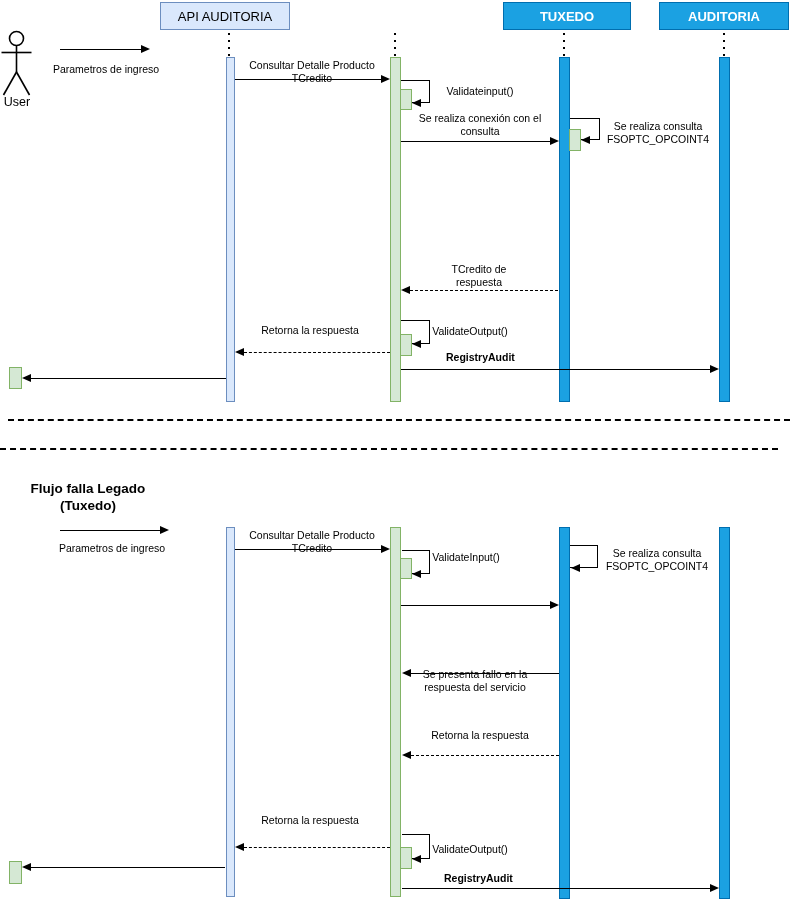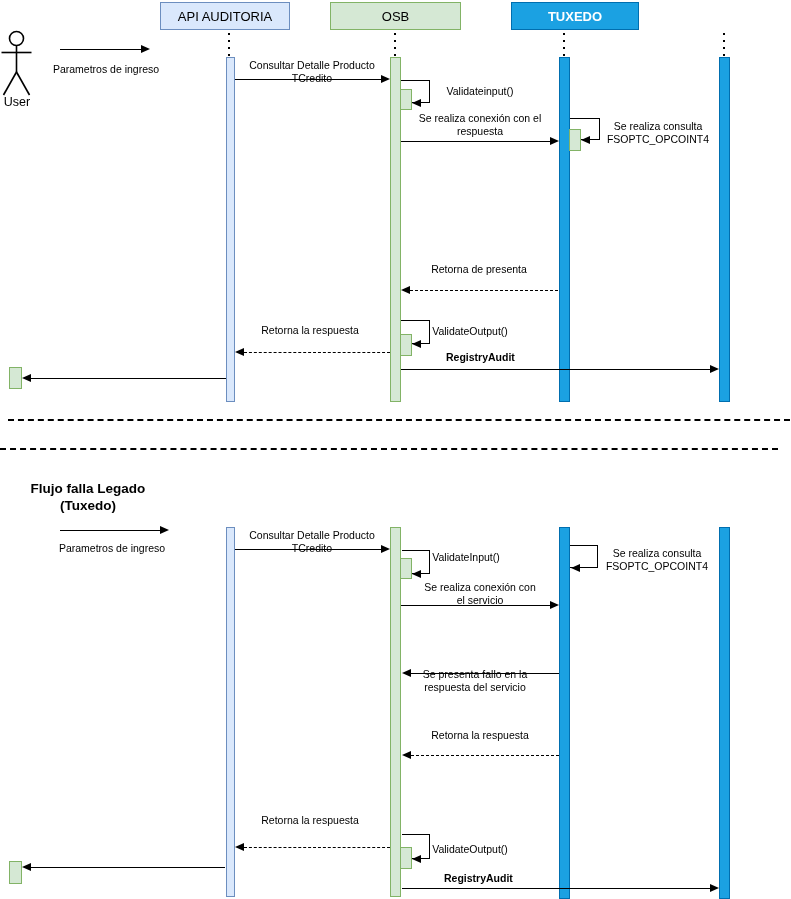--- a/index.html
+++ b/index.html
@@ -7,21 +7,21 @@
     position:relative; width:791px; height:899px; background:#ffffff;
     font-family:"Liberation Sans", sans-serif; overflow:hidden; color:#000;
   }
   .hdr {
     position:absolute; height:28px; box-sizing:border-box;
     display:flex; align-items:center; justify-content:center;
     font-size:13px; border:1px solid;
   }
   .hdr.light-blue { background:#dae8fc; border-color:#6c8ebf; color:#000; }
   .hdr.green      { background:#d5e8d4; border-color:#82b366; color:#000; }
-  .hdr.blue       { background:#1ba1e2; border-color:#006eaf; color:#fff; font-weight:bold;margin-left:8px; }
+  .hdr.blue       { background:#1ba1e2; border-color:#006eaf; color:#fff; font-weight:bold; }
   .dots {
     position:absolute; width:2px; height:23px;
     background:repeating-linear-gradient(to bottom,#000 0 2px,transparent 2px 7px);
   }
   .bar { position:absolute; box-sizing:border-box; border:1px solid; }
   .bar.light-blue { background:#dae8fc; border-color:#6c8ebf; }
   .bar.green      { background:#d5e8d4; border-color:#82b366; }
   .bar.blue       { background:#1ba1e2; border-color:#006eaf; }
   .actsm {
     position:absolute; box-sizing:border-box;
@@ -64,22 +64,22 @@
       <line x1="15.5" y1="42" x2="28.5" y2="65"></line>
     </svg>
   </div>
   <div class="actor-label" style="left:-2px;top:95px;width:38px">User</div>
 
   <div class="line" style="left:60px;top:49px;width:81px"></div>
   <div class="ah r" style="left:141px;top:45px"></div>
   <div class="lbl" style="left:47px;top:63px;width:118px">Parametros de ingreso</div>
 
   <div class="hdr light-blue" style="left:160px;top:2px;width:130px">API AUDITORIA</div>
-  <div class="hdr green" style="left:330px;top:2px;width:131px">OSB</div>
   <div class="hdr blue" style="left:503px;top:2px;width:128px">TUXEDO</div>
+  <div class="hdr blue" style="left:659px;top:2px;width:130px">AUDITORIA</div>
 
   <div class="dots" style="left:228px;top:33px"></div>
   <div class="dots" style="left:394px;top:33px"></div>
   <div class="dots" style="left:563px;top:33px"></div>
   <div class="dots" style="left:723px;top:33px"></div>
 
   <div class="bar light-blue" style="left:226px;top:57px;width:9px;height:345px"></div>
   <div class="bar green" style="left:390px;top:57px;width:11px;height:345px"></div>
   <div class="bar blue" style="left:559px;top:57px;width:11px;height:345px"></div>
   <div class="bar blue" style="left:719px;top:57px;width:11px;height:345px"></div>
@@ -90,31 +90,31 @@
 TCredito</div>
 
   <div class="loop" style="left:401px;top:80px;width:29px;height:23px"></div>
   <div class="actsm" style="left:400px;top:89px;width:12px;height:21px"></div>
   <div class="ah l" style="left:412px;top:99px"></div>
   <div class="lbl" style="left:440px;top:85px;width:80px">Validateinput()</div>
 
   <div class="line" style="left:401px;top:141px;width:149px"></div>
   <div class="ah r" style="left:550px;top:137px"></div>
   <div class="lbl" style="left:415px;top:112px;width:130px">Se realiza conexión con el
-respuesta</div>
+consulta</div>
 
   <div class="loop" style="left:570px;top:118px;width:30px;height:22px"></div>
   <div class="actsm" style="left:569px;top:129px;width:12px;height:22px"></div>
   <div class="ah l" style="left:581px;top:136px"></div>
   <div class="lbl" style="left:601px;top:120px;width:114px">Se realiza consulta
 FSOPTC_OPCOINT4</div>
 
   <div class="line dashed" style="left:410px;top:290px;width:148px"></div>
   <div class="ah l" style="left:401px;top:286px"></div>
-  <div class="lbl" style="left:428px;top:263px;width:102px">Retorna de presenta</div>
+  <div class="lbl" style="left:428px;top:263px;width:102px">TCredito de respuesta</div>
 
   <div class="loop" style="left:401px;top:320px;width:29px;height:24px"></div>
   <div class="actsm" style="left:400px;top:334px;width:12px;height:22px"></div>
   <div class="ah l" style="left:412px;top:340px"></div>
   <div class="lbl" style="left:430px;top:325px;width:80px">ValidateOutput()</div>
 
   <div class="line dashed" style="left:244px;top:352px;width:146px"></div>
   <div class="ah l" style="left:235px;top:348px"></div>
   <div class="lbl" style="left:260px;top:324px;width:100px">Retorna la respuesta</div>
 
@@ -150,22 +150,20 @@
   <div class="ah l" style="left:412px;top:570px"></div>
   <div class="lbl" style="left:426px;top:551px;width:80px">ValidateInput()</div>
 
   <div class="loop" style="left:570px;top:545px;width:28px;height:23px"></div>
   <div class="ah l" style="left:571px;top:564px"></div>
   <div class="lbl" style="left:600px;top:547px;width:114px">Se realiza consulta
 FSOPTC_OPCOINT4</div>
 
   <div class="line" style="left:401px;top:605px;width:149px"></div>
   <div class="ah r" style="left:550px;top:601px"></div>
-  <div class="lbl" style="left:415px;top:581px;width:130px">Se realiza conexión con
-el servicio</div>
 
   <div class="line" style="left:411px;top:673px;width:148px"></div>
   <div class="ah l" style="left:402px;top:669px"></div>
   <div class="lbl" style="left:417px;top:668px;width:116px">Se presenta fallo en la
 respuesta del servicio</div>
 
   <div class="line dashed" style="left:411px;top:755px;width:148px"></div>
   <div class="ah l" style="left:402px;top:751px"></div>
   <div class="lbl" style="left:429px;top:729px;width:102px">Retorna la respuesta</div>
 

